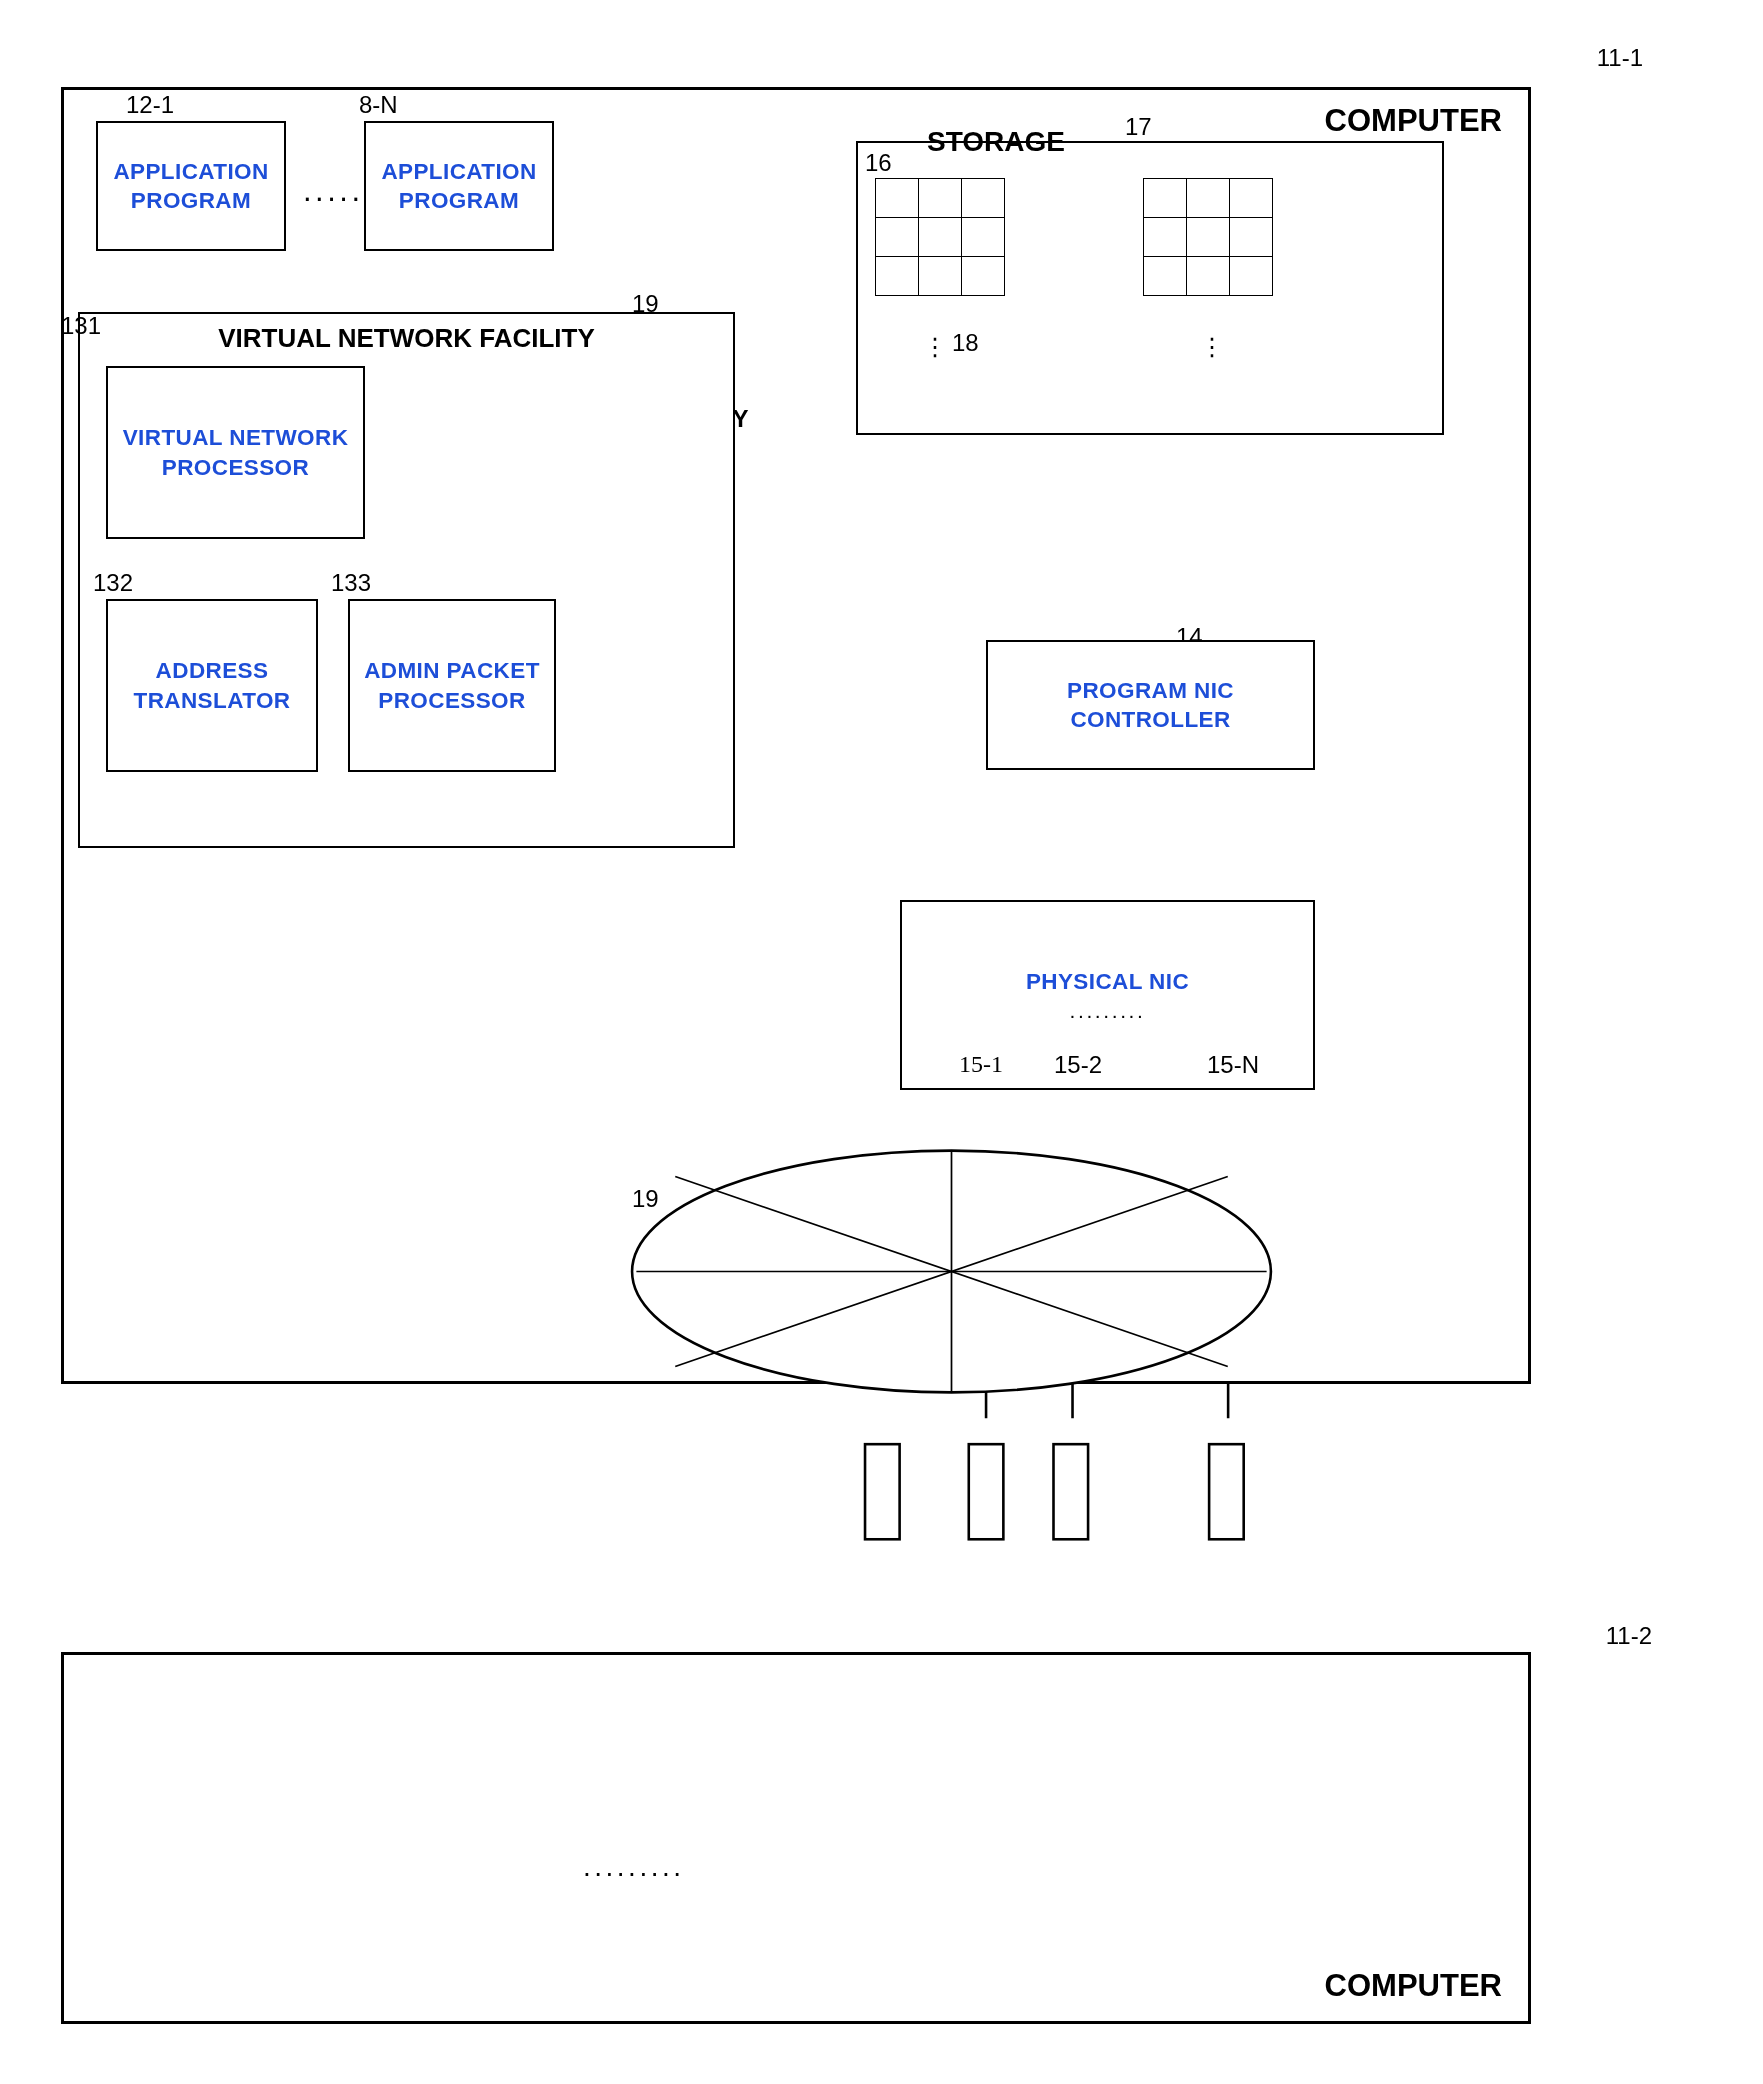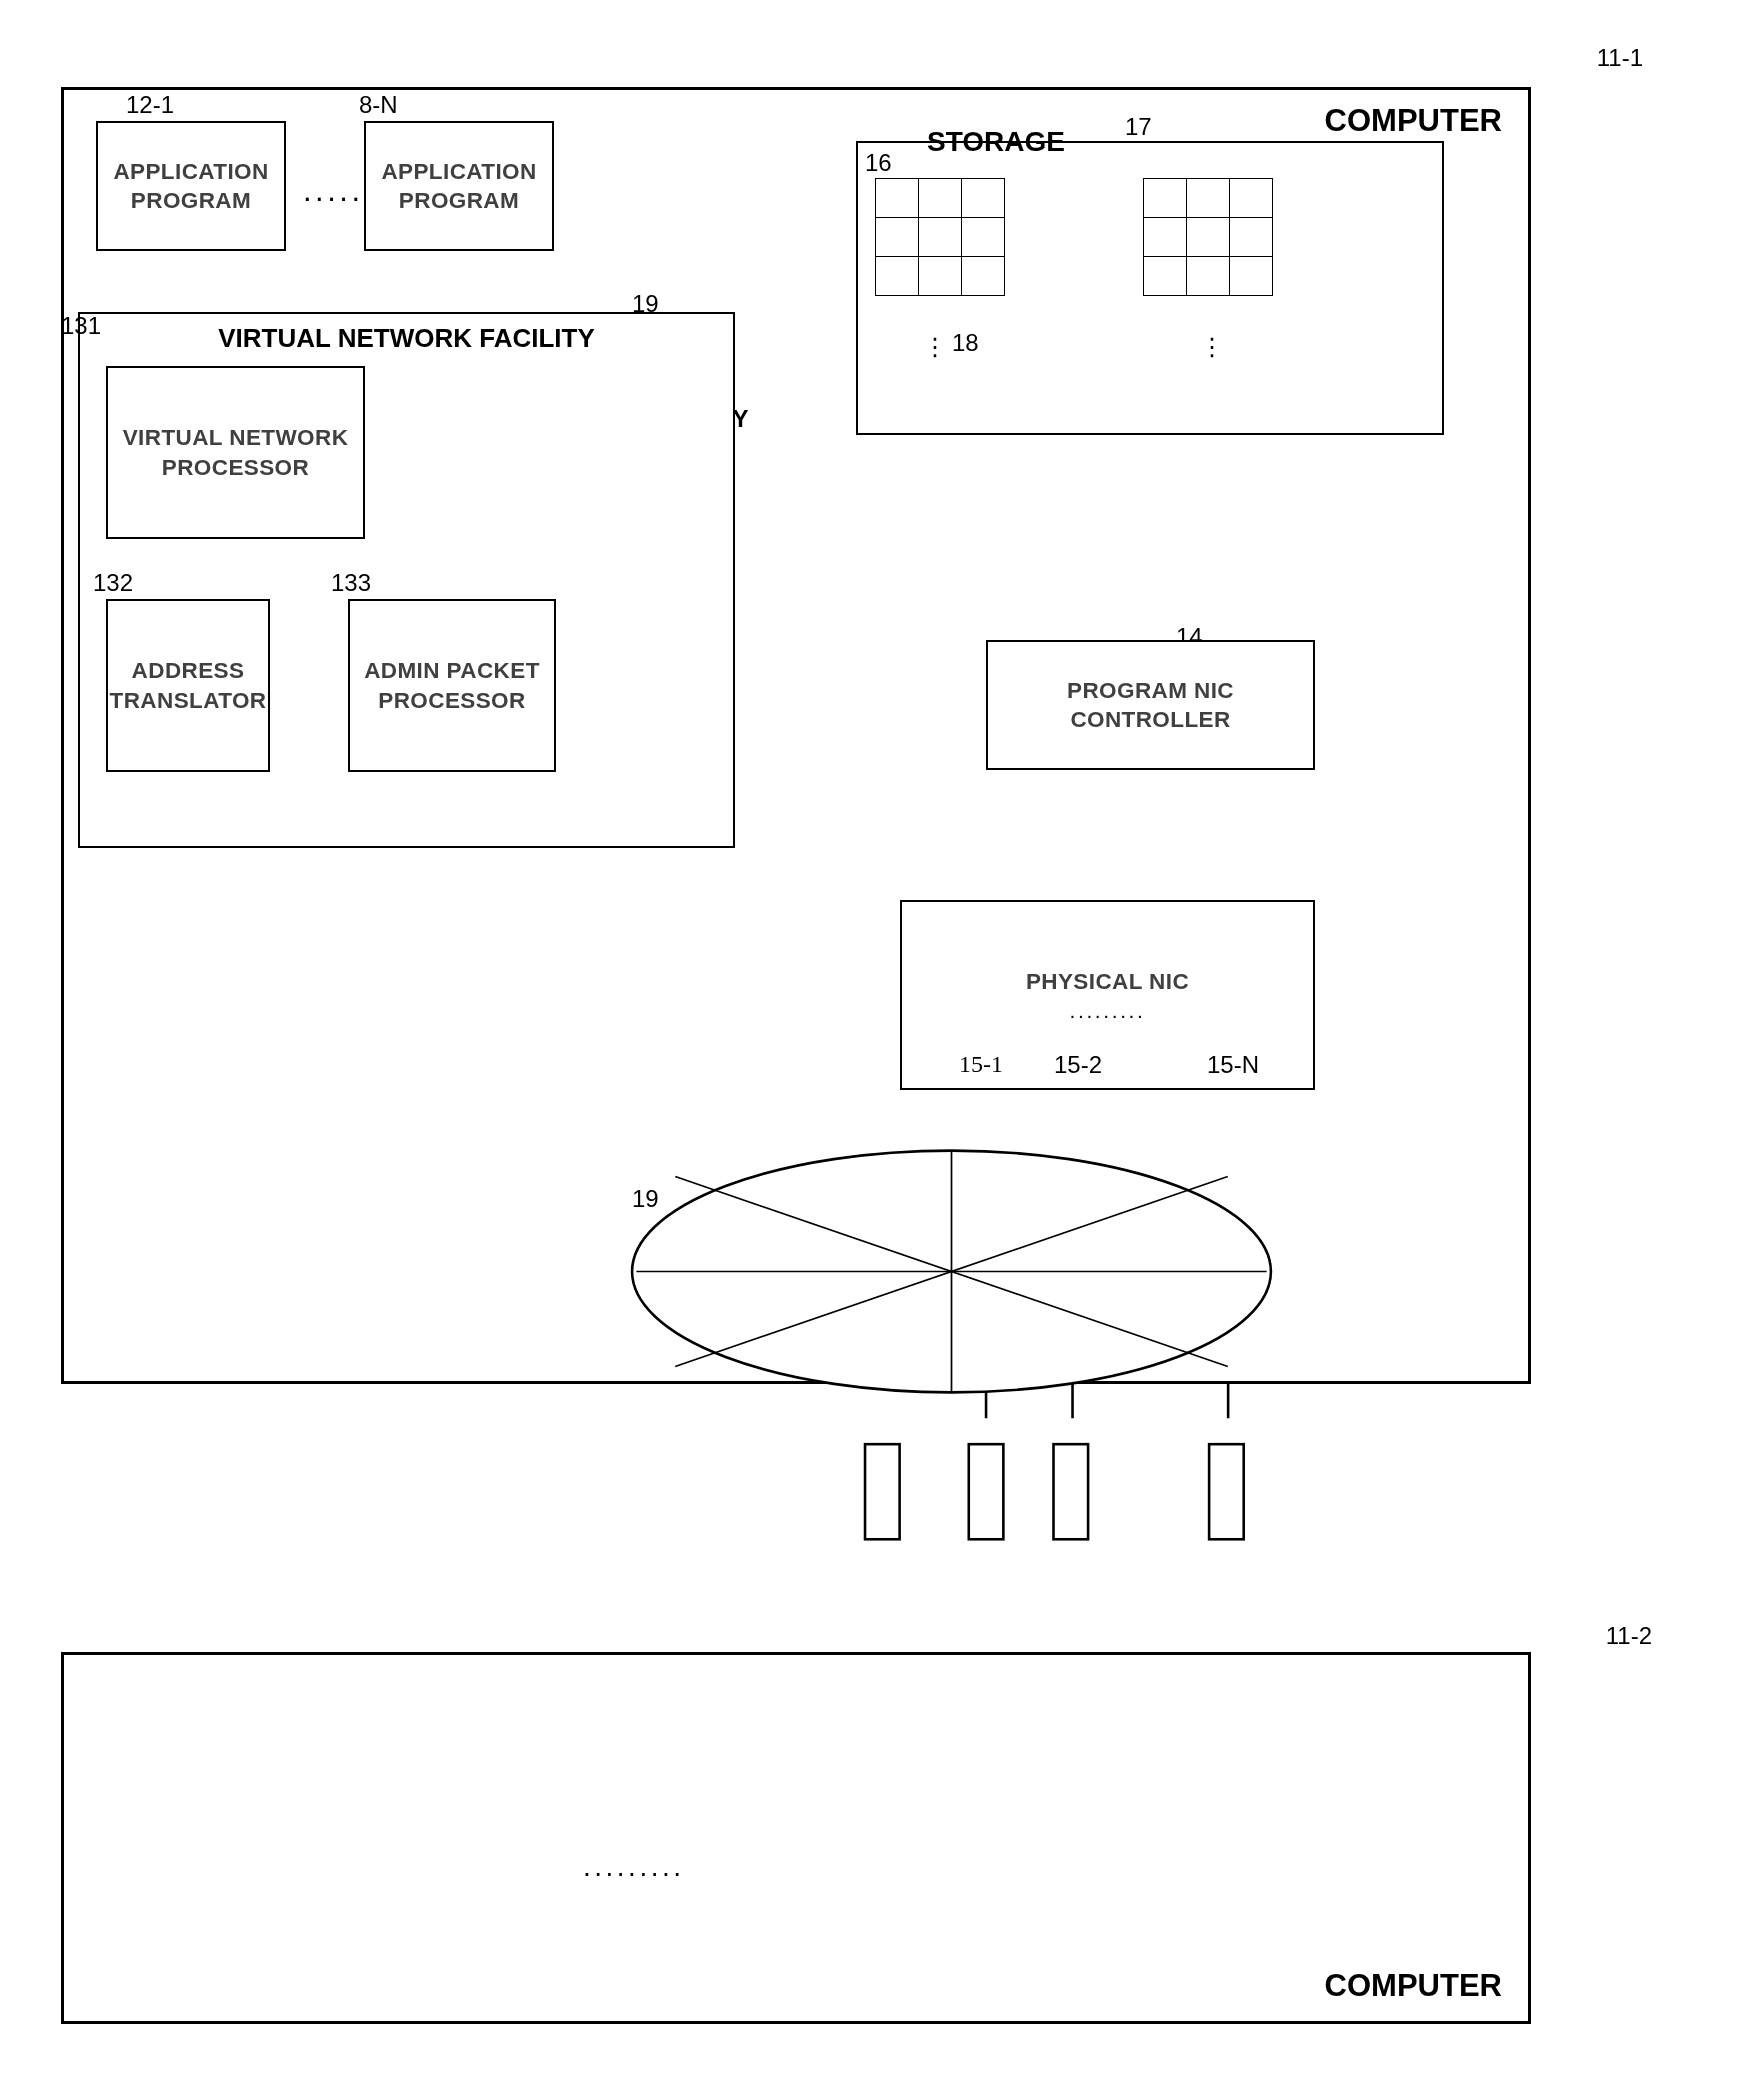--- a/index.html
+++ b/index.html
@@ -25,21 +25,21 @@
       position: absolute;
       font-size: 24px;
       font-weight: normal;
       color: #000;
     }
 
     .box-label {
       font-size: 22.5px;
       font-weight: bold;
       line-height: 1.3;
-      color: #404040;
+      color: #1d4ed8;
       letter-spacing: 0.4px;
     }
 
     
     .computer-outer {
       position: absolute;
       top: 52px;
       left: 26px;
       width: 1470px;
       height: 1297px;
@@ -297,21 +297,21 @@
     <div class="inner-box" style="top:52px; left:26px; width:259px; height:173px;">
       <span class="box-label">VIRTUAL
 NETWORK
 PROCESSOR</span>
     </div>
 
     <div class="ref-label" style="top:255px; left:13px;">132</div>
 
     <div class="ref-label" style="top:255px; left:251px;">133</div>
 
-    <div class="inner-box" style="top:285px; left:26px; width:164px; height:173px;">
+    <div class="inner-box" style="top:285px; left:26px; width:212px; height:173px;">
       <span class="box-label">ADDRESS
 TRANSLATOR</span>
     </div>
 
     <div class="inner-box" style="top:285px; left:268px; width:208px; height:173px;">
       <span class="box-label">ADMIN
 PACKET
 PROCESSOR</span>
     </div>
 

